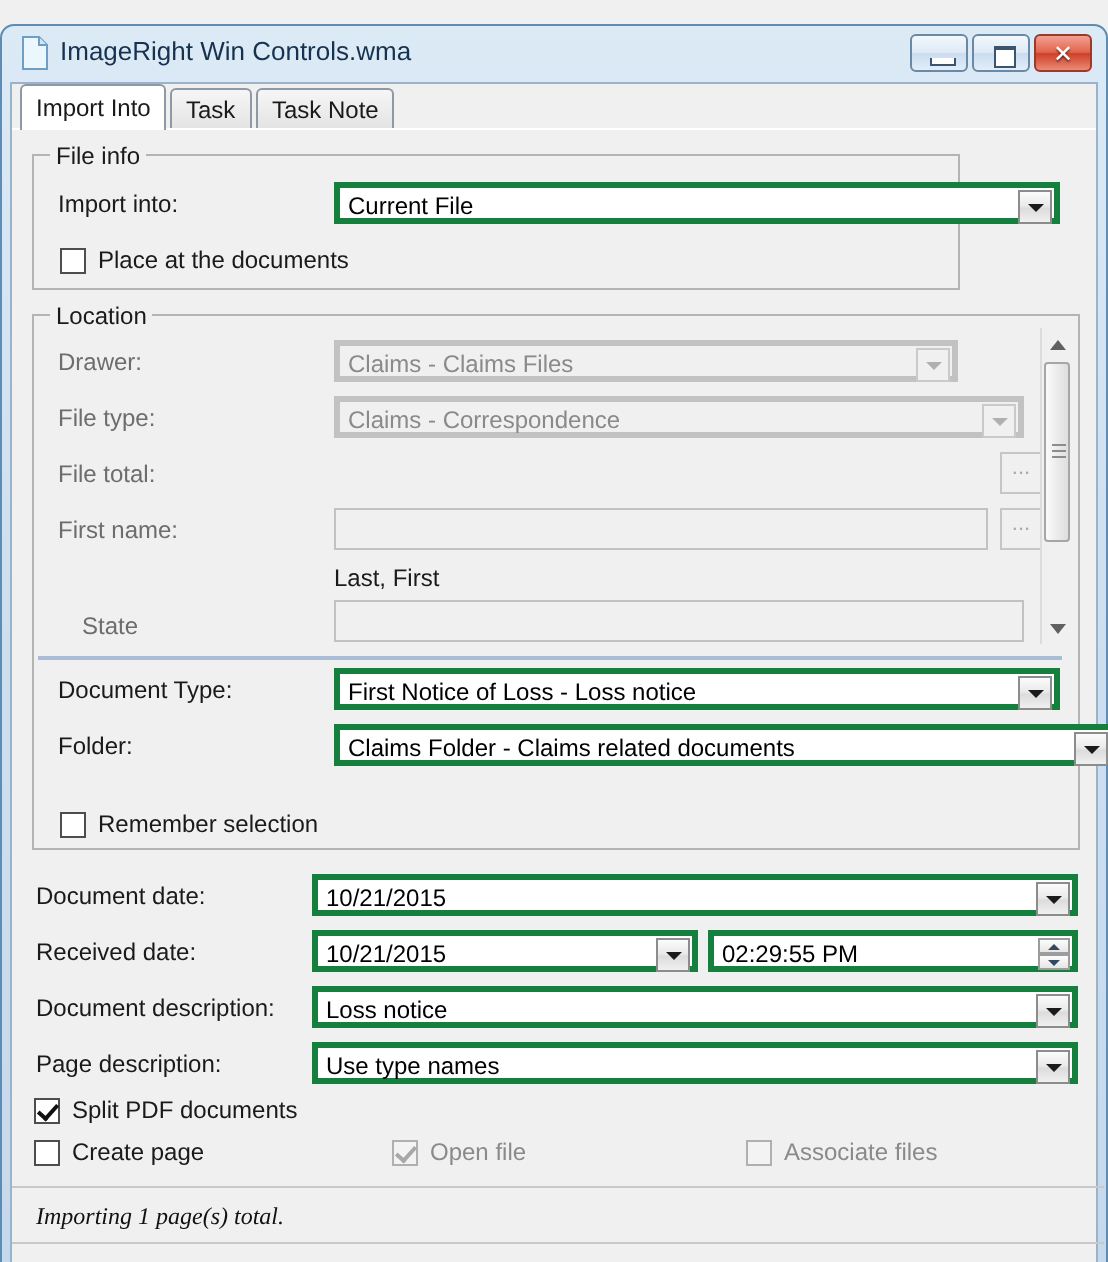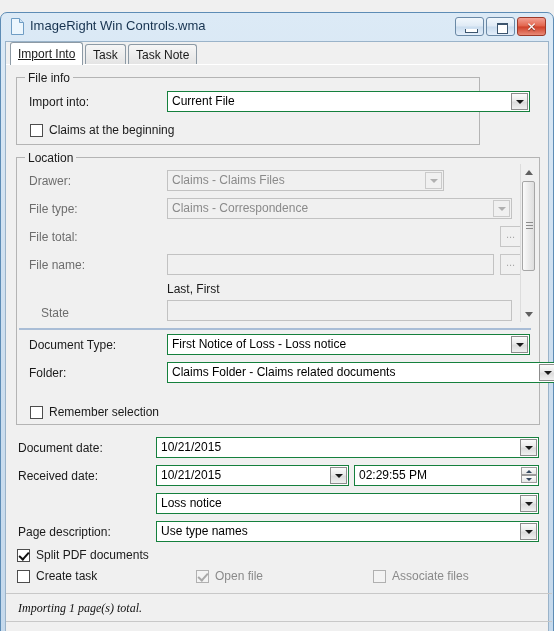--- a/index.html
+++ b/index.html
@@ -95,21 +95,21 @@
   .tbox{
     position:absolute;box-sizing:border-box;height:21px;
     border:1px solid #9a9a9a;background:#fff;
     font-size:12px;color:#000;line-height:19px;padding:0 4px;
     white-space:nowrap;overflow:hidden;
   }
   .tbox.dis{background:#f0f0f0;border-color:#c2c2c2;color:#8a8a8a;}
   .tbox.ph{color:#9a9a9a;font-style:italic;}
   .combo{
     position:absolute;box-sizing:border-box;height:21px;
-    border:1px solid #15803d;background:#fff;
+    border:3px solid #15803d;background:#fff;
   }
   .combo .val{
     position:absolute;left:4px;top:0;right:21px;height:19px;line-height:19px;
     font-size:12px;color:#000;white-space:nowrap;overflow:hidden;
   }
   .combo .val.ghost{color:#8a8a8a;}
   .combo.dis{background:#f0f0f0;border-color:#c2c2c2;}
   .cbtn{
     position:absolute;right:1px;top:1px;width:17px;height:17px;box-sizing:border-box;
     border:1px solid #8c8c8c;
@@ -219,21 +219,21 @@
       </div>
       <div class="tb-btn close">
         <span class="glyph-x">✕</span>
       </div>
     </div>
   </div>
 
   <div class="window-inner">
 
     <div class="tabstrip">
-      <div class="tab active" style="left:4px;min-width:70px;text-decoration:underline;">
+      <div class="tab active" style="left:4px;min-width:70px;">
         <span>Import Into</span>
       </div>
       <div class="tab" style="left:79px;min-width:38px;">
         <span>Task</span>
       </div>
       <div class="tab" style="left:122px;min-width:64px;">
         <span>Task Note</span>
       </div>
     </div>
     <div class="tabline"></div>
@@ -247,47 +247,47 @@
 
         <div class="combo" style="left:150px;top:13px;width:363px;">
           <span class="val">Current File</span>
           <span class="cbtn">
               <i class="arrow-d"></i>
             </span>
         </div>
 
         <div class="chk" style="left:13px;top:45px;">
           <span class="box"></span>
-          <span class="txt">Claims at the beginning</span>
+          <span class="txt">Place at the documents</span>
         </div>
       </div>
 
       <div class="group" style="left:10px;top:92px;width:524px;height:268px;">
         <span class="group-title">Location</span>
 
         <span class="lbl dis" style="left:12px;top:16px;">Drawer:</span>
-        <div class="combo dis" style="left:150px;top:12px;width:277px;">
+        <div class="combo dis" style="left:150px;top:12px;width:312px;">
           <span class="val ghost">Claims - Claims Files</span>
           <span class="cbtn dis">
               <i class="arrow-d dis"></i>
             </span>
         </div>
 
         <span class="lbl dis" style="left:12px;top:44px;">File type:</span>
         <div class="combo dis" style="left:150px;top:40px;width:345px;">
           <span class="val ghost">Claims - Correspondence</span>
           <span class="cbtn dis">
               <i class="arrow-d dis"></i>
             </span>
         </div>
 
         <span class="lbl dis" style="left:12px;top:72px;">File total:</span>
         <div class="ellbtn dis" style="left:483px;top:68px;">...</div>
 
-        <span class="lbl dis" style="left:12px;top:100px;">File name:</span>
+        <span class="lbl dis" style="left:12px;top:100px;">First name:</span>
         <div class="tbox dis" style="left:150px;top:96px;width:327px;"></div>
         <div class="ellbtn dis" style="left:483px;top:96px;">...</div>
 
         <span class="lbl" style="left:150px;top:124px;">Last, First</span>
 
         <span class="lbl dis" style="left:24px;top:148px;">State</span>
         <div class="tbox dis" style="left:150px;top:142px;width:345px;"></div>
 
         <div class="vscroll" style="left:503px;top:6px;height:158px;">
           <div class="vs-arrow vs-up">
@@ -349,20 +349,21 @@
         <span class="spin">
           <span class="half up">
               <i class="sp-tri-u"></i>
             </span>
           <span class="half dn">
               <i class="sp-tri-d"></i>
             </span>
         </span>
       </div>
 
+      <span class="lbl" style="left:12px;top:432px;">Document description:</span>
       <div class="combo" style="left:150px;top:428px;width:383px;">
         <span class="val">Loss notice</span>
         <span class="cbtn">
             <i class="arrow-d"></i>
           </span>
       </div>
 
       <span class="lbl" style="left:12px;top:460px;">Page description:</span>
       <div class="combo" style="left:150px;top:456px;width:383px;">
         <span class="val">Use type names</span>
@@ -373,21 +374,21 @@
 
       <div class="chk" style="left:11px;top:483px;">
         <span class="box">
             <i class="tick"></i>
           </span>
         <span class="txt">Split PDF documents</span>
       </div>
 
       <div class="chk" style="left:11px;top:504px;">
         <span class="box"></span>
-        <span class="txt">Create task</span>
+        <span class="txt">Create page</span>
       </div>
 
       <div class="chk dis" style="left:190px;top:504px;">
         <span class="box">
             <i class="tick"></i>
           </span>
         <span class="txt">Open file</span>
       </div>
 
       <div class="chk dis" style="left:367px;top:504px;">

